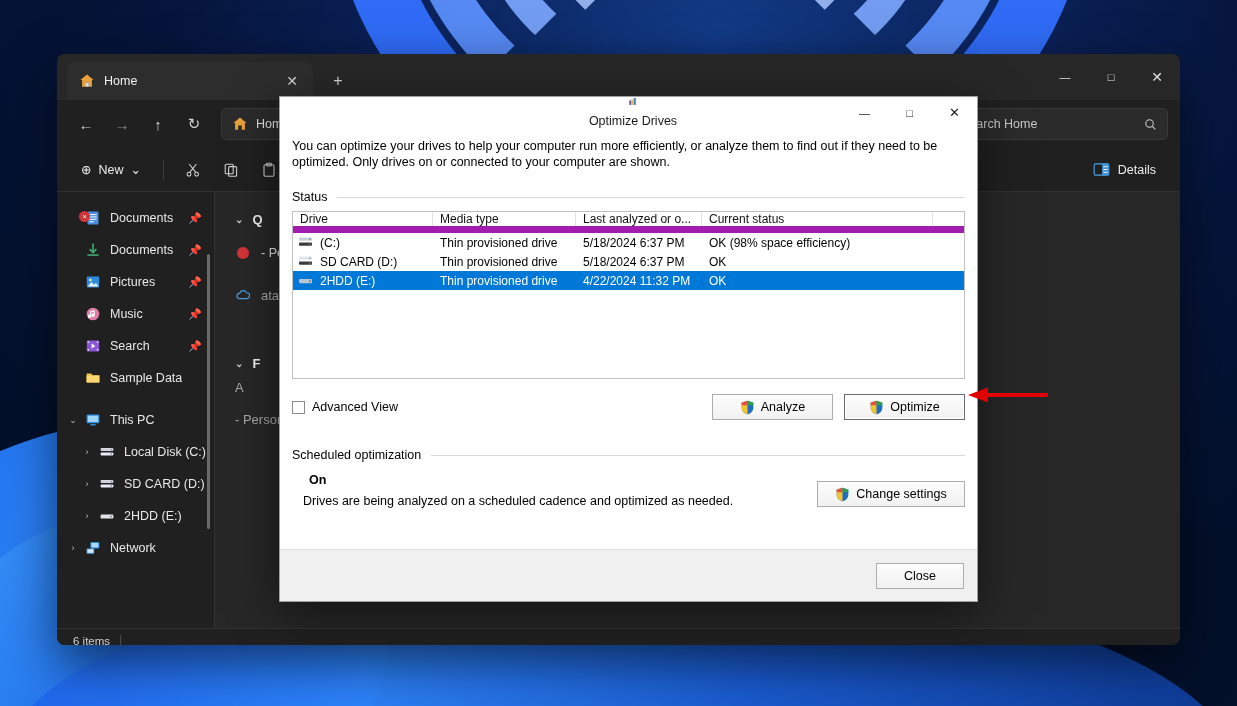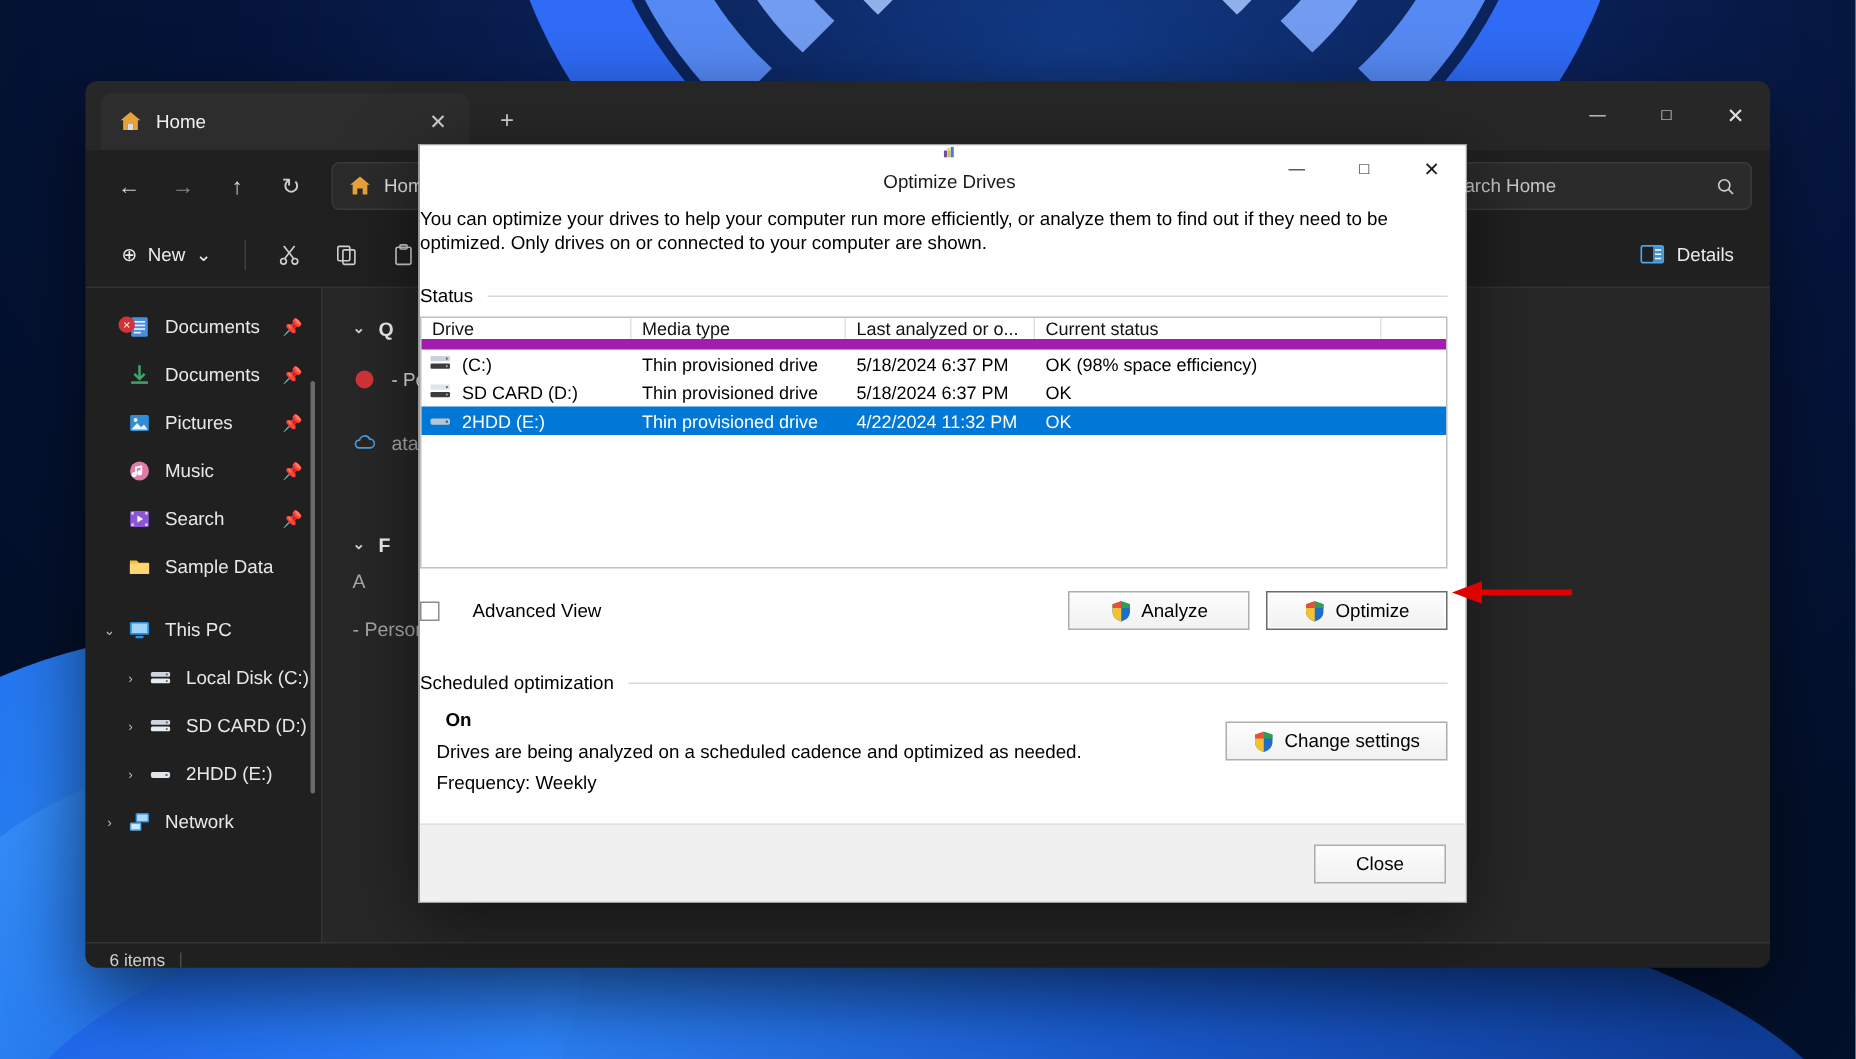--- a/index.html
+++ b/index.html
@@ -6,21 +6,21 @@
   html, body {
     width: 1237px; height: 706px;
     overflow: hidden;
     font-family: "Liberation Sans", sans-serif;
   }
 
   
   #desktop {
     position: relative;
     width: 1237px; height: 706px;
-    background: #3b82f6;
+    background: #fca5a5;
     overflow: hidden;
     text-decoration: underline;
   }
   .wp-base {
     position: absolute; inset: 0;
     background:
       radial-gradient(ellipse 900px 620px at 58% 4%, #123a86 0%, #0a2055 36%, #05143a 62%, #03102a 100%),
       linear-gradient(160deg, #041128 0%, #020b1c 100%);
   }
   .arc {
@@ -278,21 +278,21 @@
   }
   .dlg-icon { width: 16px; height: 16px; }
   .dlg-wc { position: absolute; right: 0; top: 0; display: flex; }
   .dlg-wbtn {
     width: 45px; height: 31px;
     display: flex; align-items: center; justify-content: center;
     font-size: 11px; color: #1a1a1a;
   }
   .dlg-wbtn.x { font-size: 13px; }
 
-  .dlg-main { flex: 1; padding: 8px 12px 0 0; }
+  .dlg-main { flex: 1; padding: 8px 12px 0 12px; }
   .intro { line-height: 1.28; padding: 2px 2px 0 0; color: #000; }
   .sec-head {
     display: flex; align-items: center; gap: 10px;
     margin-top: 20px; margin-bottom: 7px;
   }
   .sec-head .line { flex: 1; height: 1px; background: #d8d8d8; }
 
   .grid {
     border: 1px solid #c0c0c0;
     height: 168px;
@@ -331,21 +331,21 @@
     height: 19px;
     overflow: hidden; white-space: nowrap;
   }
   .grid-row .c-drive { gap: 6px; padding-left: 5px; }
   .hdd-ico { width: 16px; height: 13px; flex: none; }
 
   .row-buttons {
     display: flex; align-items: center;
     margin-top: 15px;
   }
-  .chk-wrap { display: flex; align-items: center; gap: 22px; }
+  .chk-wrap { display: flex; align-items: center; gap: 7px; }
   .chk {
     width: 13px; height: 13px;
     border: 1px solid #8c8c8c;
     background: #fff;
   }
   .btns-right { margin-left: auto; display: flex; gap: 11px; }
   .w-btn {
     min-width: 121px; height: 26px;
     border: 1px solid #adadad;
     background: linear-gradient(#fdfdfd, #f1f1f1);
@@ -745,21 +745,20 @@
       </div>
 
       <div class="sec-head" style="margin-top:28px">
         <span>Scheduled optimization</span>
         <span class="line"></span>
       </div>
 
       <div class="sched-block">
         <div class="sched-on">On</div>
         <div class="sched-line">Drives are being analyzed on a scheduled cadence and optimized as needed.</div>
-        <div class="sched-line">Frequency: Weekly</div>
         <div class="w-btn change-btn">
           <svg class="shield" viewBox="0 0 16 16">
             <path d="M8 .8 1.8 3v5.2c0 3.6 2.6 6.2 6.2 7 3.6-.8 6.2-3.4 6.2-7V3z" fill="#1e6fc4"></path>
             <path d="M8 .8 1.8 3v5.2c0 3.6 2.6 6.2 6.2 7z" fill="#f2c230"></path>
             <path d="M8 .8 1.8 3v2.6h6.2z" fill="#e84d3d"></path>
             <path d="M8 .8 14.2 3v2.6H8z" fill="#2f9e4f"></path>
           </svg>
           <span>Change settings</span>
         </div>
       </div>

